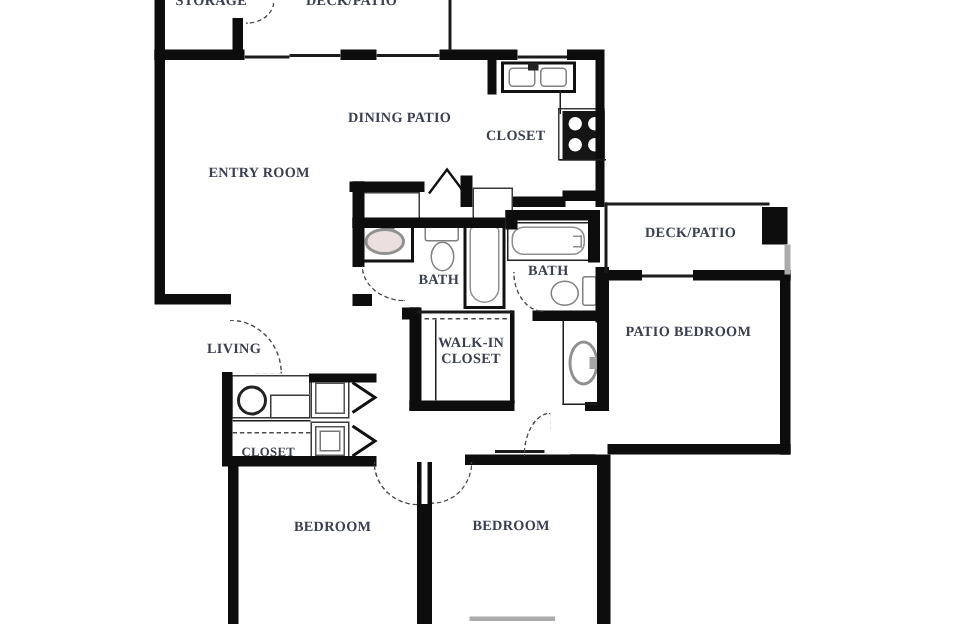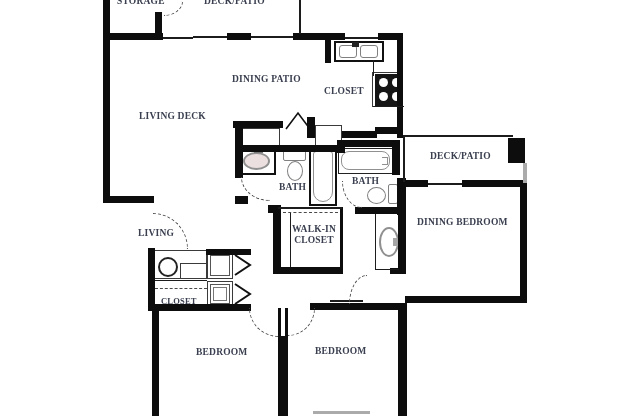--- a/index.html
+++ b/index.html
@@ -23,25 +23,25 @@
 </style>
 </head>
 <body>
 
 <div id="canvas">
 
   <div class="lbl" style="left:117px;top:-4px;">STORAGE</div>
   <div class="lbl" style="left:204px;top:-4px;">DECK/PATIO</div>
   <div class="lbl" style="left:232px;top:74px;">DINING PATIO</div>
   <div class="lbl" style="left:324px;top:86px;">CLOSET</div>
-  <div class="lbl" style="left:139px;top:111px;">LIVING DECK</div>
+  <div class="lbl" style="left:139px;top:111px;">ENTRY ROOM</div>
   <div class="lbl" style="left:430px;top:151px;">DECK/PATIO</div>
   <div class="lbl" style="left:279px;top:182px;">BATH</div>
   <div class="lbl" style="left:352px;top:176px;">BATH</div>
-  <div class="lbl" style="left:417px;top:217px;">DINING BEDROOM</div>
+  <div class="lbl" style="left:417px;top:217px;">PATIO BEDROOM</div>
   <div class="lbl" style="left:138px;top:228px;">LIVING</div>
   <div class="lbl" style="left:290px;top:224px;width:48px;text-align:center;">
     <div>WALK-IN</div>
     <div>CLOSET</div>
   </div>
   <div class="lbl" style="left:161px;top:296px;font-size:8.5px;">CLOSET</div>
   <div class="lbl" style="left:196px;top:347px;">BEDROOM</div>
   <div class="lbl" style="left:315px;top:346px;">BEDROOM</div>
 
   <div class="lbl" style="left:217px;top:259px;font-size:9px;">D</div>

